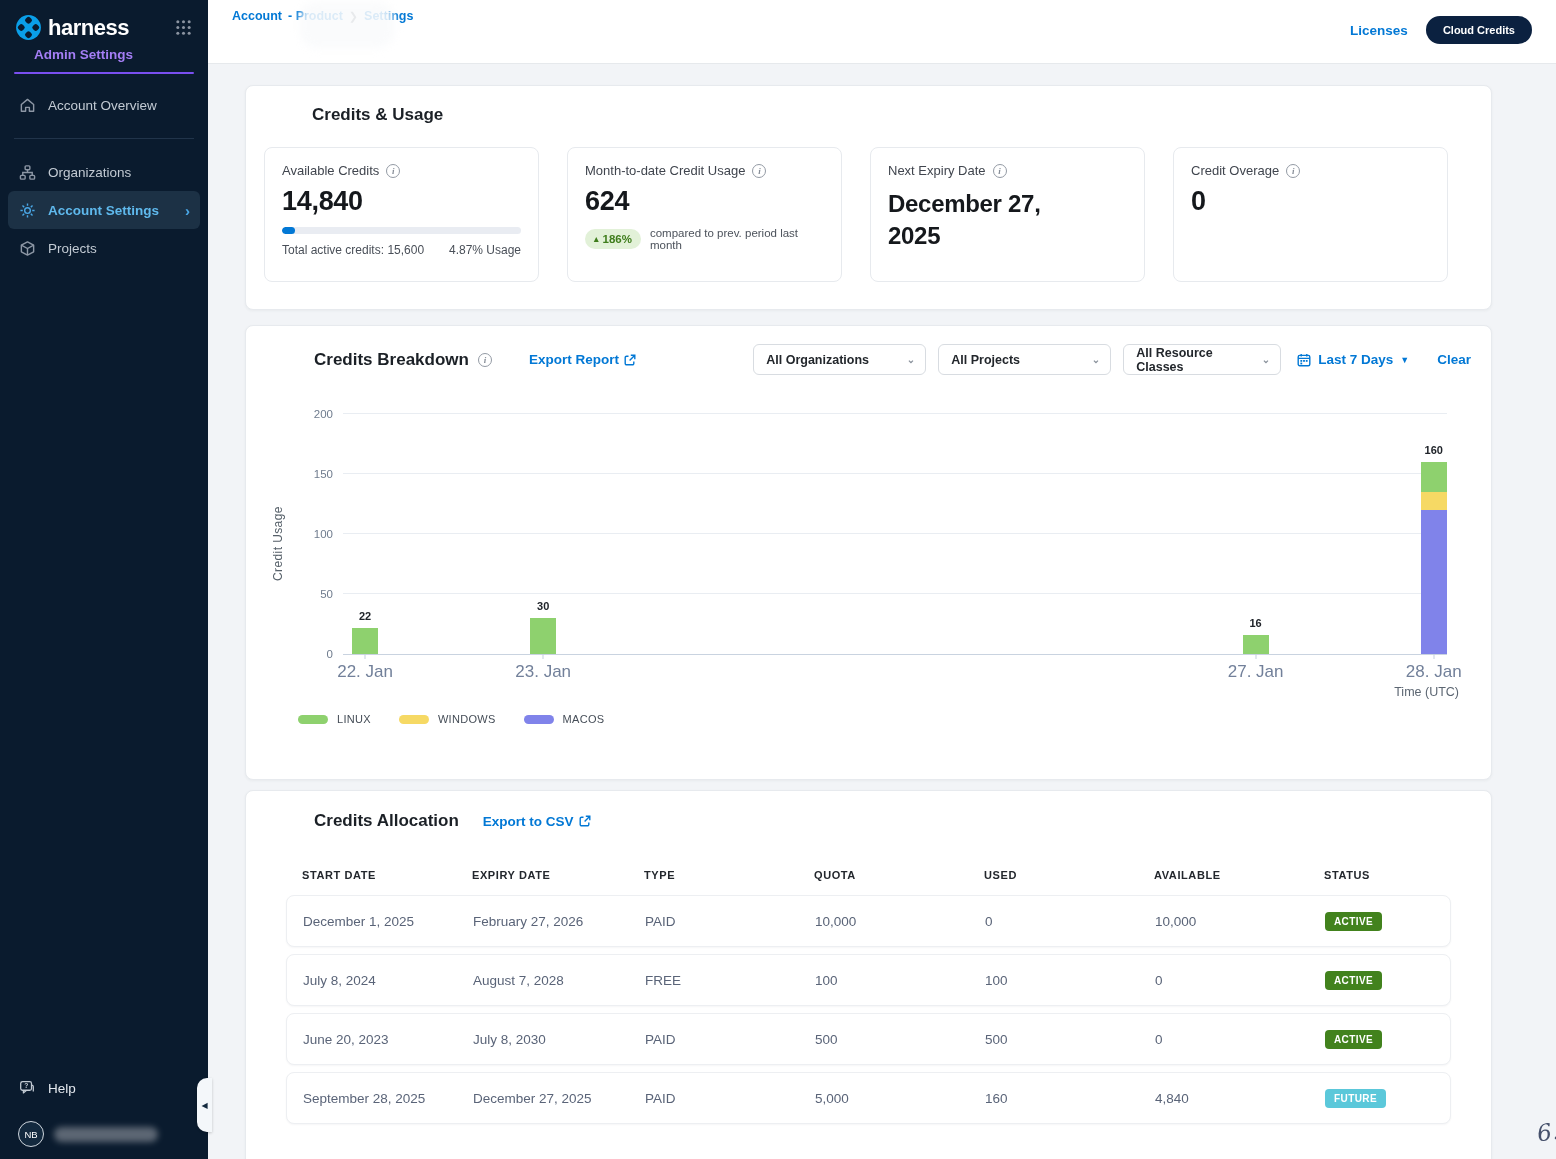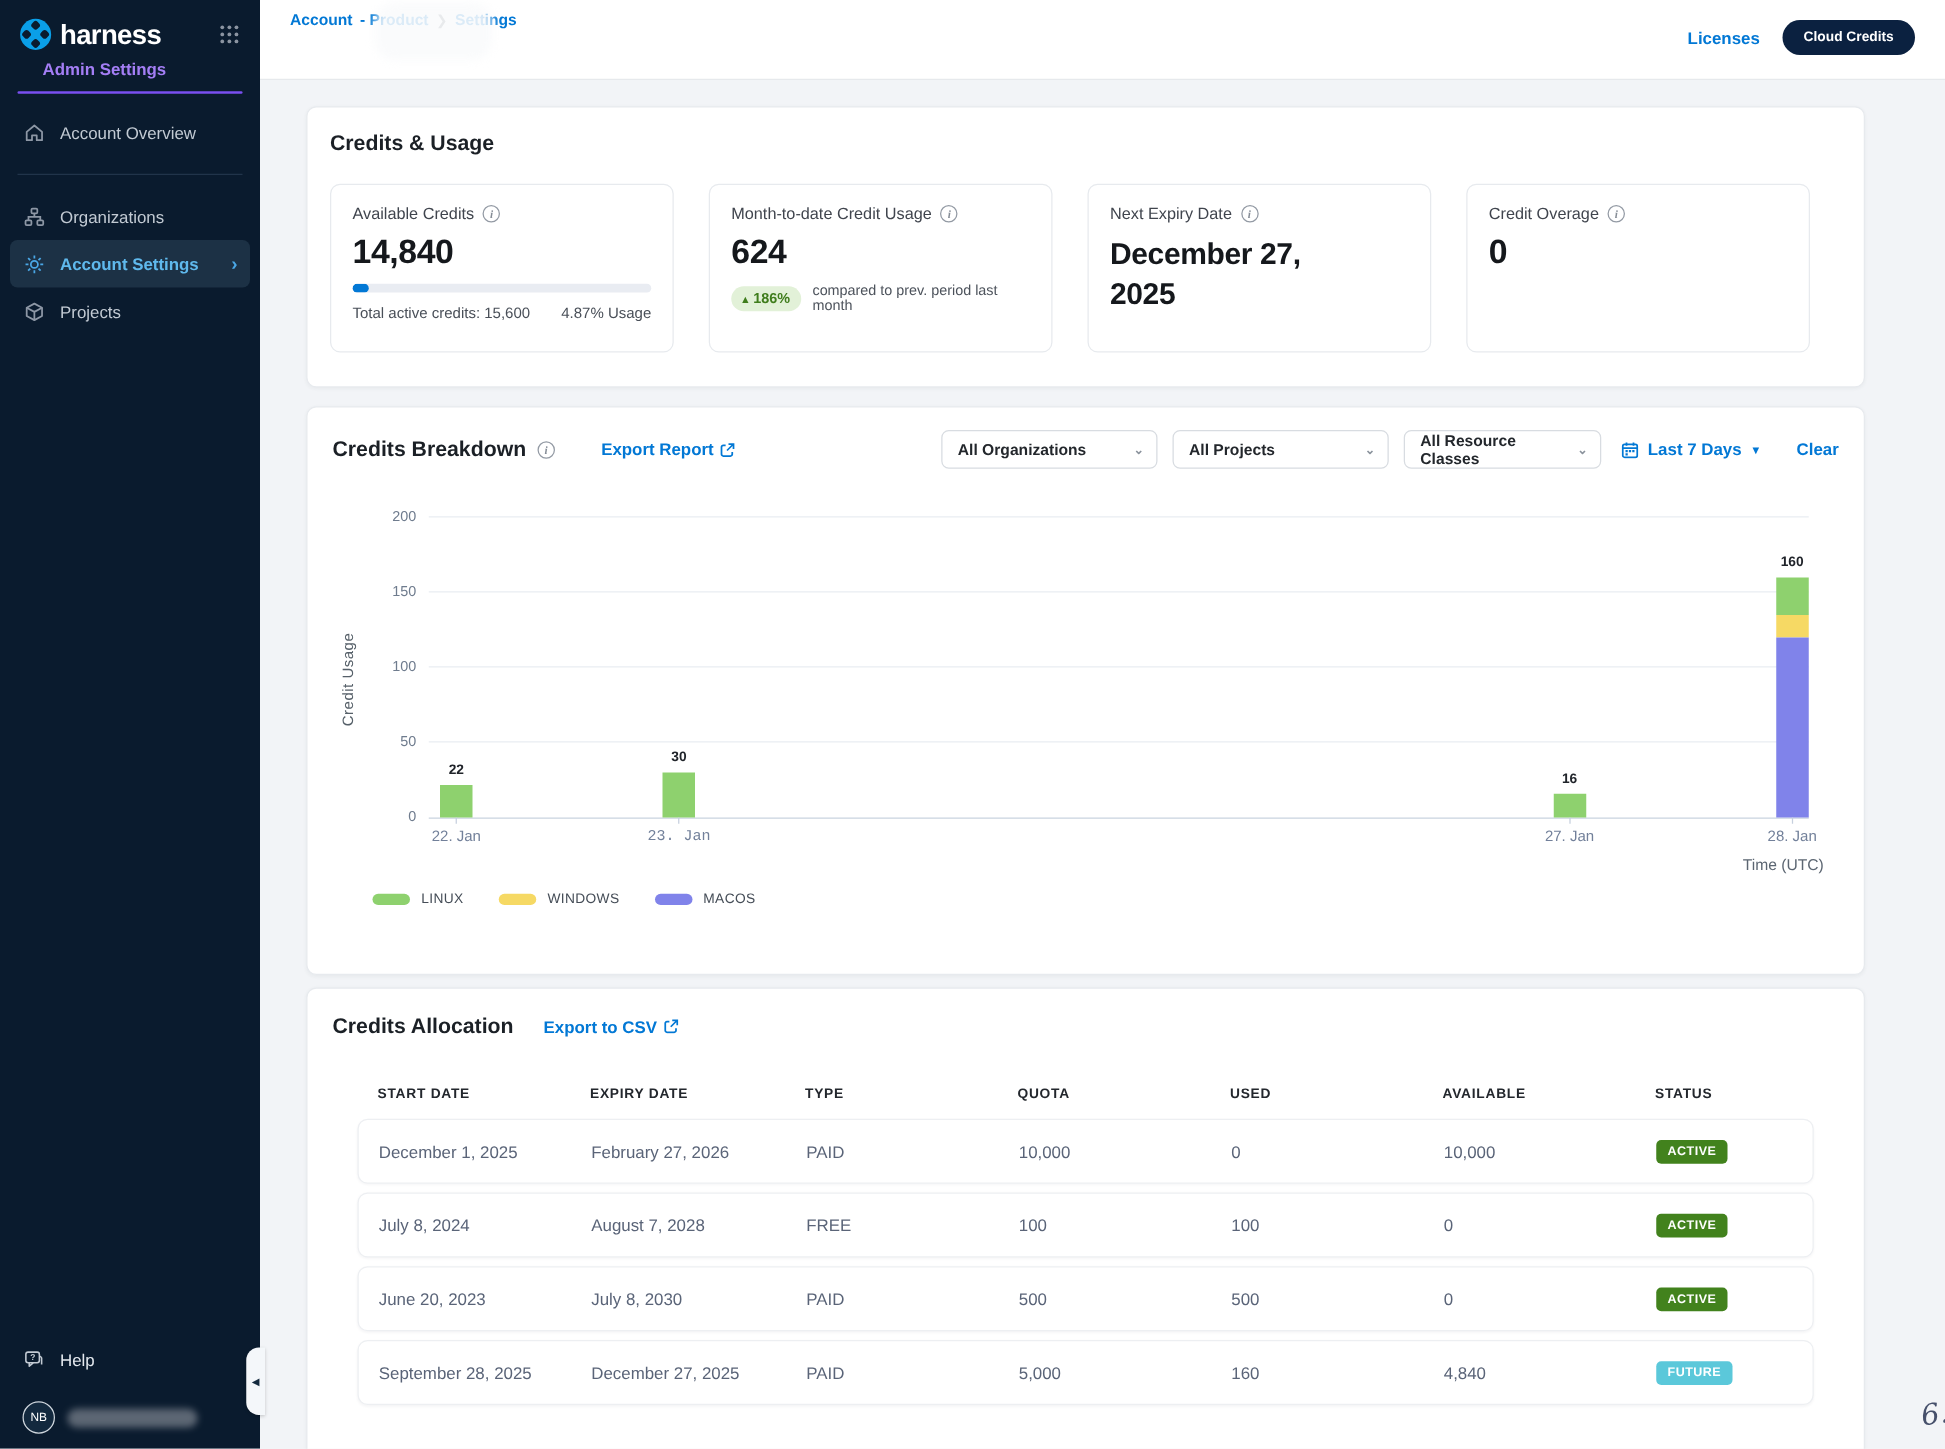--- a/index.html
+++ b/index.html
@@ -37,21 +37,21 @@
   .breadcrumb a { color:#0278d5; text-decoration:none; cursor:pointer; }
   .page-title { font-size:19px; font-weight:700; color:#1d2227; margin-top:4px; }
   .blur-blob { position:absolute; left:92px; top:2px; width:94px; height:46px; background:rgba(249,250,252,.88); filter:blur(4px); border-radius:16px; z-index:3; }
   .topbar-right { position:absolute; right:24px; top:16px; display:flex; align-items:center; gap:18px; }
   .licenses-link { color:#0278d5; font-size:13.5px; font-weight:600; cursor:pointer; }
   .cloud-credits-btn { background:#0b2140; color:#fff; font-size:11px; font-weight:700; border:none; border-radius:999px; padding:8px 17px; cursor:pointer; font-family:inherit; }
 
   .content { padding:21px 64px 0 37px; }
   .panel { background:#fff; border:1px solid #e7eaee; border-radius:8px; box-shadow:0 1px 3px rgba(40,50,60,.05); }
   .panel-usage { height:225px; padding:19px 18px; margin-bottom:15px; }
-  .section-title { font-size:17px; font-weight:700; color:#1b2026; }
+  .section-title { font-size:17px; font-weight:700; color:#1b2026;margin-left:48px; }
 
   
   .cards-row { display:flex; gap:28px; margin-top:22px; }
   .stat-card { width:275px; height:135px; border:1px solid #e7eaee; border-radius:8px; padding:15px 17px; }
   .stat-label-row { display:flex; align-items:center; gap:7px; font-size:13px; font-weight:500; color:#40454e; }
   .info-icon { width:14px; height:14px; border:1.2px solid #939aa4; border-radius:50%; color:#858c96; font-size:9px; font-weight:700; display:inline-flex; align-items:center; justify-content:center; font-family:"Liberation Serif", serif; font-style:italic; cursor:pointer; flex:0 0 auto; }
   .stat-value { font-size:27px; font-weight:800; color:#15181c; margin-top:8px; letter-spacing:-0.3px; }
   .stat-value.big-date { font-size:24px; line-height:1.35; margin-top:10px; width:200px; }
   .progress-track { height:7px; background:#e9ecf2; border-radius:4px; margin-top:10px; position:relative; overflow:hidden; }
   .progress-fill { position:absolute; left:0; top:0; bottom:0; min-width:13px; background:#0278d5; border-radius:4px; }
@@ -74,21 +74,21 @@
   .date-range .dd-tri { font-size:9px; }
   .clear-link { color:#0278d5; font-size:13.5px; font-weight:700; margin-left:16px; cursor:pointer; }
 
   
   .chart-area { position:relative; height:240px; margin:40px 24px 0 77px; border-bottom:1px solid #c9d3e0; }
   .gridline { position:absolute; left:0; right:0; height:1px; background:#e9edf2; }
   .ytick { position:absolute; right:100%; margin-right:10px; font-size:11.5px; color:#6f7c8e; }
   .y-axis-title { position:absolute; left:-72px; top:-4px; height:170px; writing-mode:vertical-rl; transform:rotate(180deg); display:flex; align-items:center; font-size:12px; color:#566069; letter-spacing:.4px; }
   .bar { position:absolute; bottom:0; width:26px; transform:translateX(-50%); display:flex; flex-direction:column-reverse; }
   .bar-label { position:absolute; transform:translateX(-50%); font-size:11px; font-weight:700; color:#20242a; }
-  .xtick { position:absolute; top:calc(100% + 8px); transform:translateX(-50%); font-size:12px; color:#72809a; white-space:nowrap; }
+  .xtick { position:absolute; top:calc(100% + 8px); transform:translateX(-50%); font-size:17px; color:#72809a; white-space:nowrap; }
   .xtickmark { position:absolute; top:100%; width:1px; height:5px; background:#c6d0de; transform:translateX(-50%); }
   .x-axis-title { position:absolute; top:calc(100% + 31px); right:-12px; font-size:12.5px; color:#5c6672; }
   .legend { display:flex; align-items:flex-start; gap:28px; margin:58px 0 0 32px; }
   .legend-item { display:flex; align-items:center; gap:9px; cursor:pointer; }
   .legend-pill { width:30px; height:9px; border-radius:5px; }
   .legend-label { font-size:11px; color:#454d57; letter-spacing:.3px; }
 
   
   .panel-alloc { min-height:420px; padding:20px 20px; }
   .alloc-header { display:flex; align-items:center; gap:24px; }
@@ -327,21 +327,21 @@
             <div style="height: 26.4px; background: rgb(142, 209, 110);"></div>
           </div>
           <div class="bar-label" style="left: 2%; bottom: 32.4px;">22</div>
           <div class="xtickmark" style="left: 2%;"></div>
           <div class="xtick" style="left: 2%;">22. Jan</div>
           <div class="bar" style="left: 18.1333%;">
             <div style="height: 36px; background: rgb(142, 209, 110);"></div>
           </div>
           <div class="bar-label" style="left: 18.1333%; bottom: 42px;">30</div>
           <div class="xtickmark" style="left: 18.1333%;"></div>
-          <div class="xtick" style="left: 18.1333%; font-family: Liberation Mono, monospace;">23. Jan</div>
+          <div class="xtick" style="left: 18.1333%;">23. Jan</div>
           <div class="bar" style="left: 82.6667%;">
             <div style="height: 19.2px; background: rgb(142, 209, 110);"></div>
           </div>
           <div class="bar-label" style="left: 82.6667%; bottom: 25.2px;">16</div>
           <div class="xtickmark" style="left: 82.6667%;"></div>
           <div class="xtick" style="left: 82.6667%;">27. Jan</div>
           <div class="bar" style="left: 98.8%;">
             <div style="height: 144px; background: rgb(128, 131, 234);"></div>
             <div style="height: 18px; background: rgb(246, 217, 100);"></div>
             <div style="height: 30px; background: rgb(142, 209, 110);"></div>

